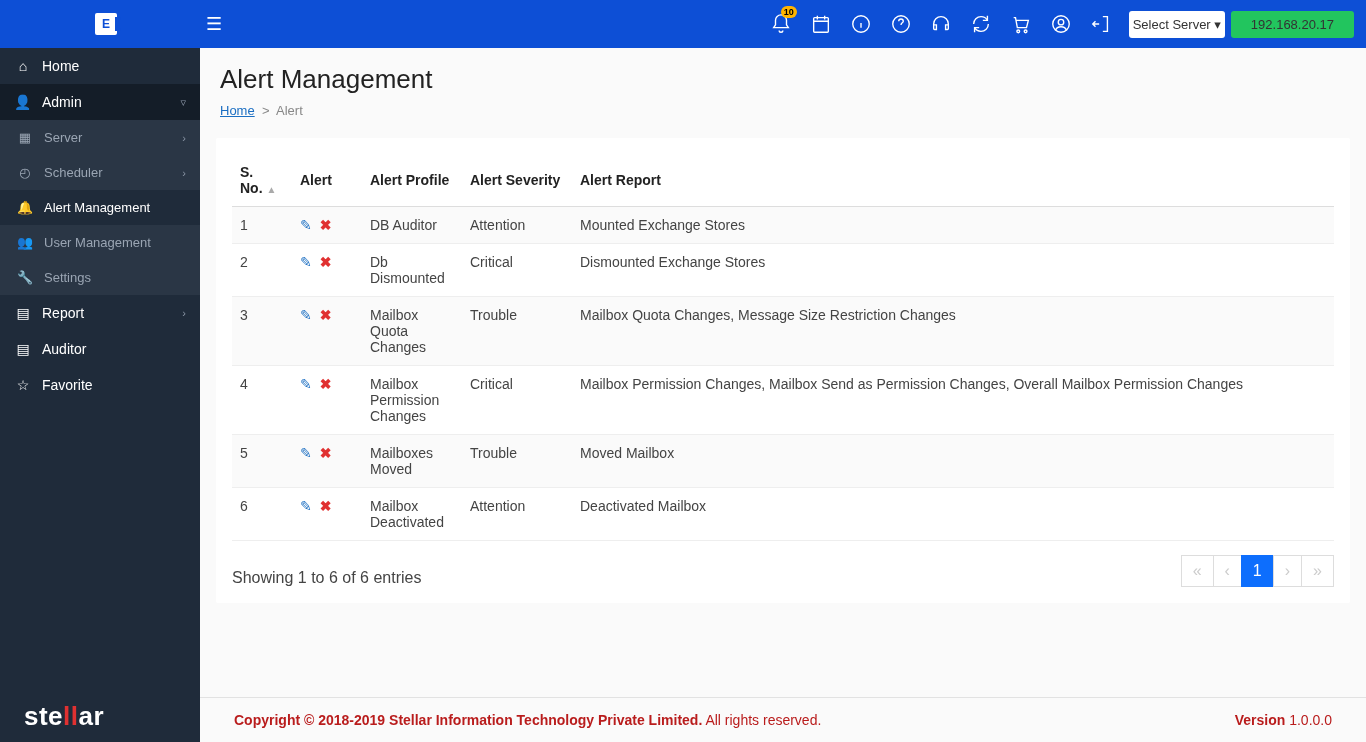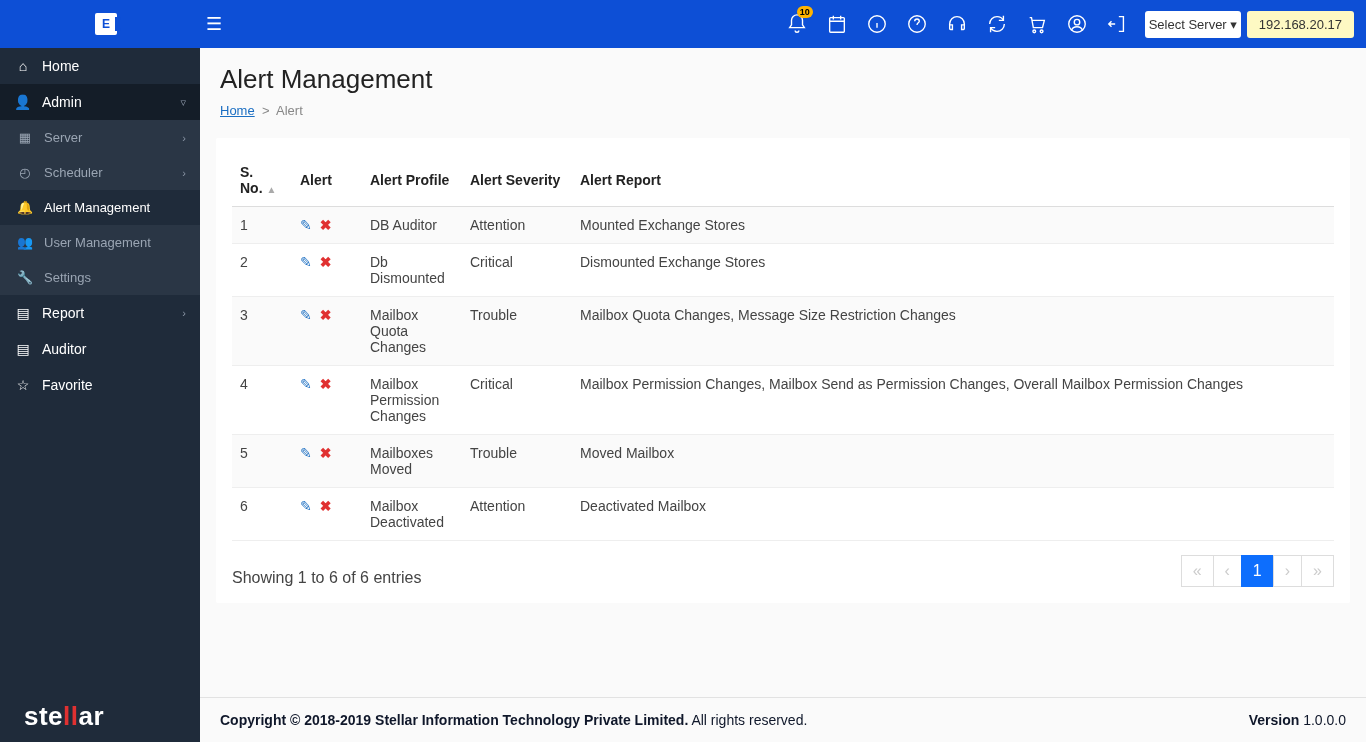--- a/index.html
+++ b/index.html
@@ -7,21 +7,21 @@
 .topbar { height: 48px; background: #0d4fd6; display: flex; align-items: center; padding: 0 12px; color: #fff; }
 .topbar .logo-zone { width: 188px; display: flex; justify-content: center; }
 .topbar .logo-box { width: 22px; height: 22px; background: #fff; color: #0d4fd6; display: flex; align-items: center; justify-content: center; font-weight: bold; font-size: 12px; border-radius: 2px; position: relative; }
 .topbar .logo-box::after { content: ""; position: absolute; right: -4px; top: 4px; width: 6px; height: 14px; background: #0d4fd6; border-radius: 0 3px 3px 0; }
 .hamburger { cursor: pointer; font-size: 18px; margin-left: 6px; }
 .topbar .spacer { flex: 1; }
 .topbar .icon-btn { width: 40px; height: 48px; display: flex; align-items: center; justify-content: center; cursor: pointer; position: relative; }
 .topbar .icon-btn svg { stroke: #fff; fill: none; stroke-width: 1.5; }
 .badge { position: absolute; top: 6px; right: 4px; background: #ffb400; color: #000; font-size: 9px; padding: 1px 3px; border-radius: 6px; font-weight: bold; }
 .server-select { background: #fff; color: #333; padding: 6px 4px; border-radius: 3px; margin-left: 8px; cursor: pointer; font-size: 13px; }
-.server-ip { background: #fef9c3; color: #333; padding: 6px 12px; border-radius: 3px; margin-left: 6px; font-size: 13px; }
+.server-ip { background: #22c55e; color: #333; padding: 6px 20px; border-radius: 3px; margin-left: 6px; font-size: 13px; }
 .layout { display: flex; height: calc(100vh - 48px); }
 .sidebar { width: 200px; background: #1f2b3a; color: #cfd6df; display: flex; flex-direction: column; }
 .side-item { display: flex; align-items: center; padding: 10px 14px; cursor: pointer; font-size: 14px; }
 .side-item .ic { width: 18px; margin-right: 10px; display: inline-flex; justify-content: center; }
 .side-item.major { color: #fff; }
 .side-item.active-parent { background: #141d28; color: #fff; }
 .side-item .chev { margin-left: auto; font-size: 11px; color: #8a95a5; }
 .side-sub { background: #2a3645; }
 .side-sub .side-item { padding-left: 16px; font-size: 13px; color: #9aa5b3; }
 .side-sub .side-item.active { color: #fff; background: #1f2b3a; }
@@ -43,21 +43,21 @@
 th .sort { font-size: 10px; color: #aaa; margin-left: 4px; }
 td { padding: 10px 8px; border-bottom: 1px solid #eee; color: #444; vertical-align: top; }
 tbody tr:nth-child(odd) { background: #fafafa; }
 .act-edit { color: #1b6ec2; cursor: pointer; margin-right: 8px; }
 .act-del { color: #e03131; cursor: pointer; font-weight: bold; }
 .table-bottom { display: flex; justify-content: space-between; align-items: flex-end; margin-top: 14px; font-size: 16px; color: #444; }
 .pager { display: flex; }
 .pg { border: 1px solid #ddd; padding: 6px 11px; cursor: pointer; color: #666; background:#fff; margin-left:-1px; }
 .pg.active { background: #0d6efd; color: #fff; border-color: #0d6efd; }
 .pg.disabled { color: #ccc; cursor: default; }
-.footer { margin-top: auto; border-top: 1px solid #e2e2e2; padding: 14px 20px; display: flex; justify-content: space-between; font-size: 14px; color: #0f172a; background:#fafafa; }
+.footer { margin-top: auto; border-top: 1px solid #e2e2e2; padding: 14px 34px; display: flex; justify-content: space-between; font-size: 14px; color: #b91c1c; background:#fafafa; }
 .footer strong { font-weight: 700; }
 </style>
 </head>
 <body>
 
 <div class="topbar">
   <div class="logo-zone">
     <div class="logo-box">E</div>
   </div>
   <div class="hamburger">☰</div>

